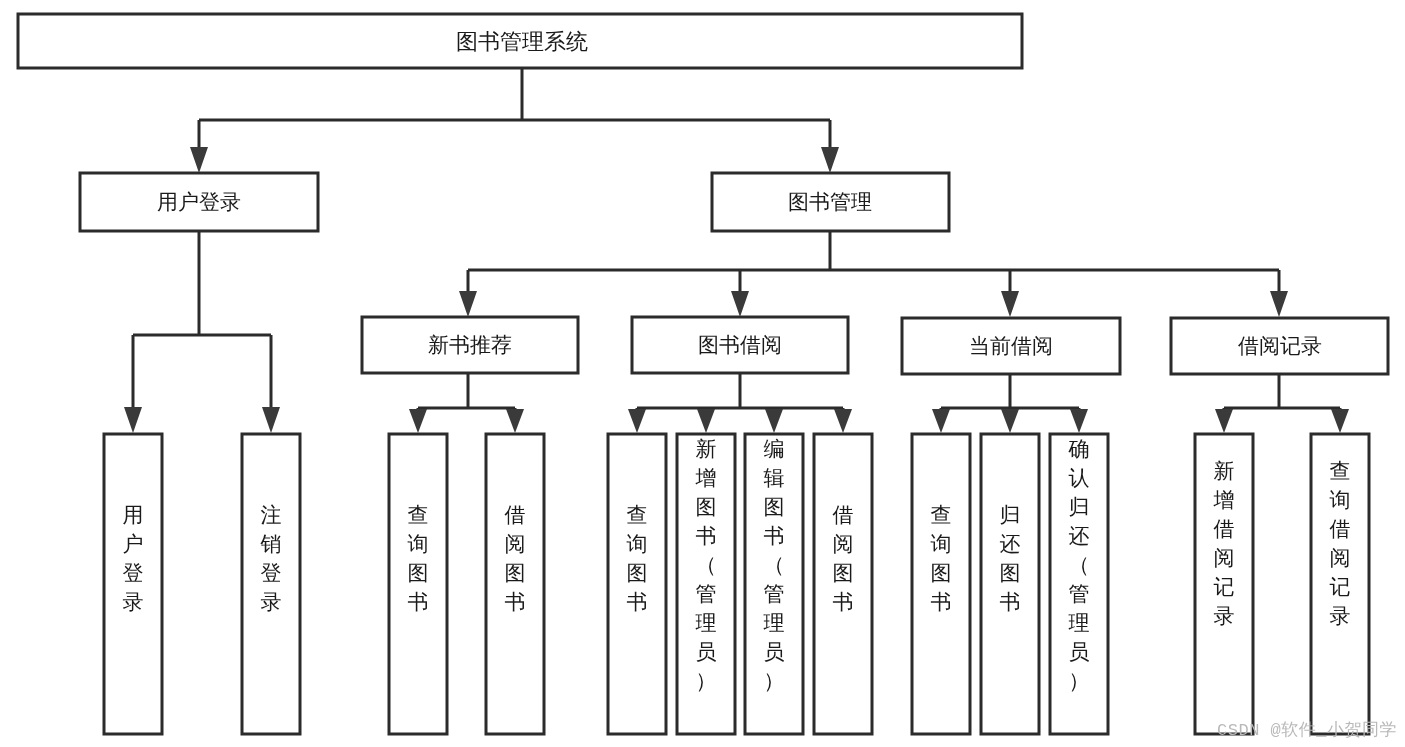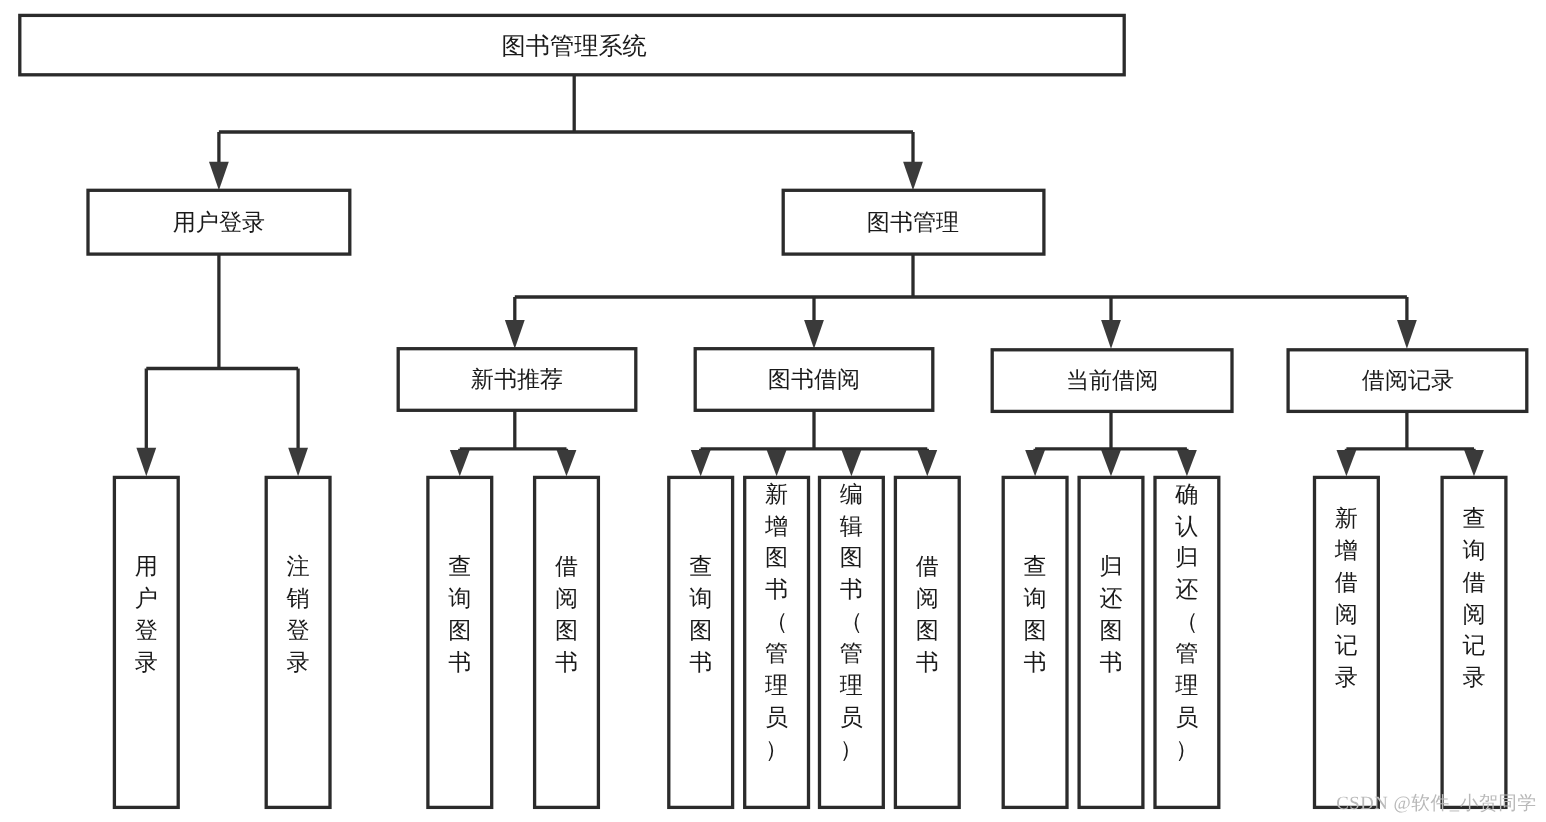--- a/index.html
+++ b/index.html
@@ -53,21 +53,21 @@
     font-size: 21px;
     text-anchor: middle;
   }
   .title-label {
     font-size: 22px;
   }
   .watermark {
     position: absolute;
     right: 8px;
     bottom: 6px;
-    font-family: Liberation Serif, serif;
+    font-family: Liberation Mono, monospace;
     font-size: 17px;
     color: #b9b9b9;
     letter-spacing: 0.5px;
     white-space: nowrap;
     user-select: none;
   }
 </style>
 </head>
 <body>
 

